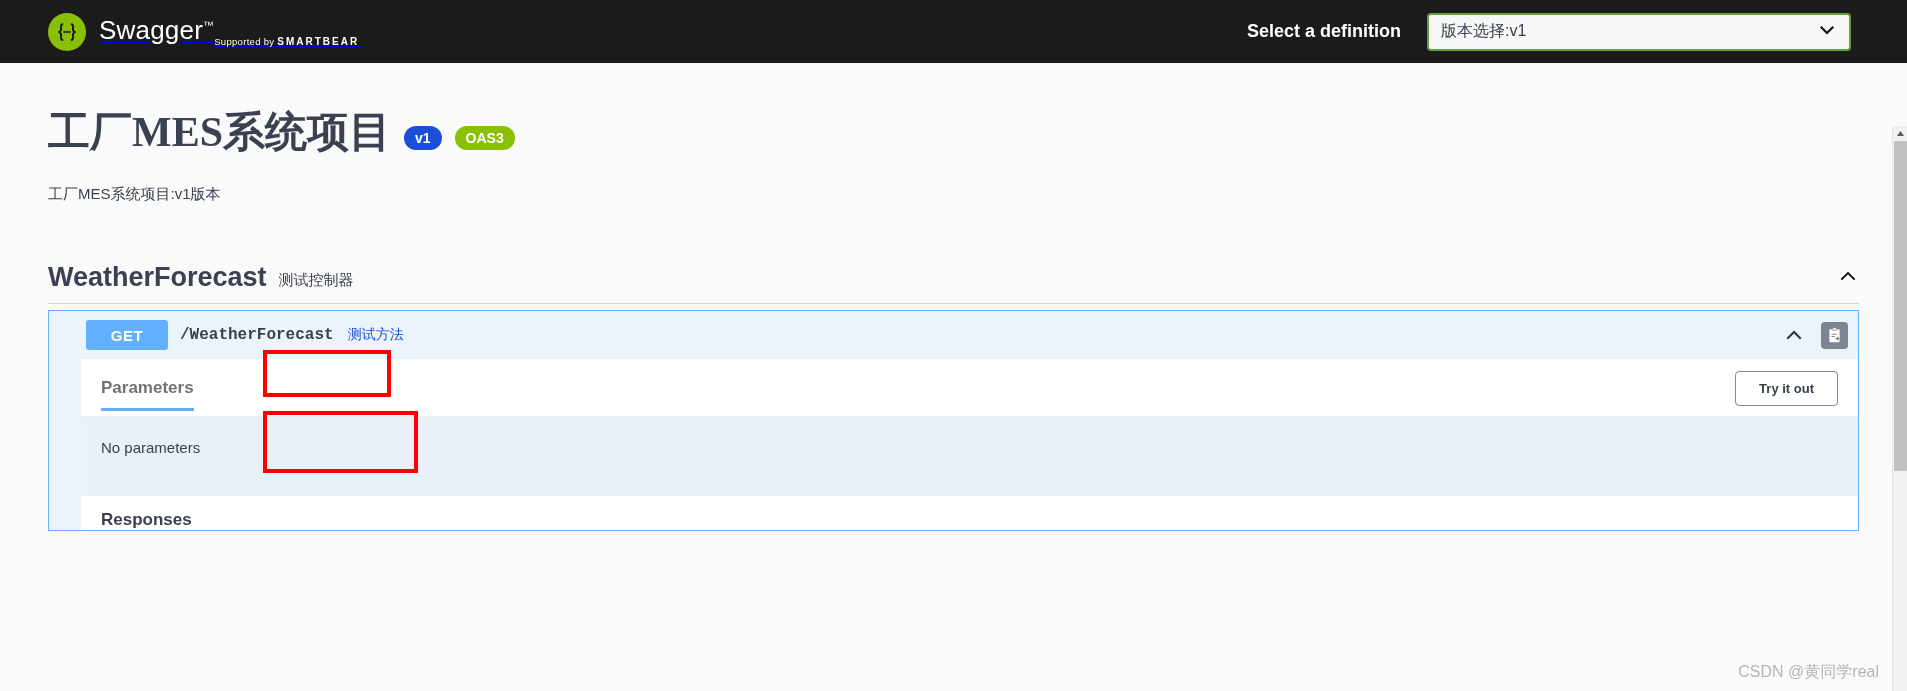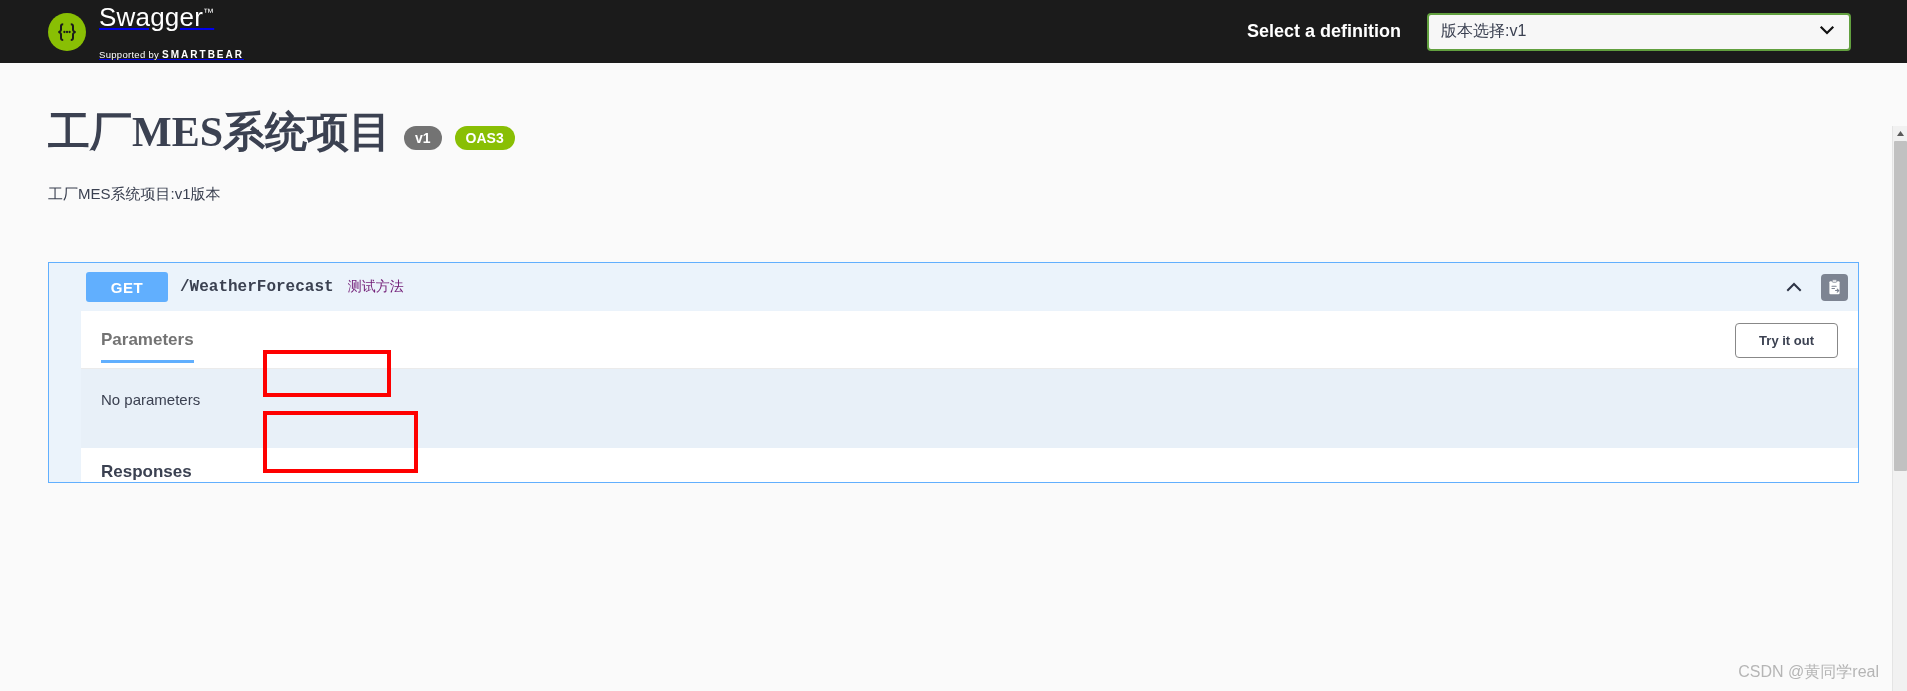--- a/index.html
+++ b/index.html
@@ -21,21 +21,21 @@
     position: relative;
   }
   .logo-wrap { display: flex; align-items: center; gap: 13px; }
   .logo-circle {
     width: 38px; height: 38px; border-radius: 50%;
     background: #89bf04;
     display: flex; align-items: center; justify-content: center;
     flex: 0 0 auto;
   }
   .logo-circle svg { display:block; }
-  .logo-text { display: flex; flex-direction: column; line-height: 1; }
+  .logo-text { display: flex; flex-direction: row; line-height: 1; }
   .logo-name {
     color: #fff; font-size: 26px; font-weight: 400;
     letter-spacing: .2px;
   }
   .logo-name .tm { font-size: 11px; vertical-align: super; }
   .logo-sub {
     color: #fff; font-size: 9.5px; margin-top: 20px;
     letter-spacing: .3px;
   }
   .logo-sub .brand { font-weight: 700; letter-spacing: 2px; font-size: 10px; }
@@ -80,21 +80,21 @@
     line-height: 1.1; margin: 0;
     font-family: Liberation Serif, serif;
   }
   .badge {
     display: inline-flex; align-items: center; justify-content: center;
     height: 24px; padding: 0 11px;
     border-radius: 57px;
     color: #fff; font-size: 14px; font-weight: 700;
     position: relative; top: 6px;
   }
-  .badge-version { background: #737373; }
+  .badge-version { background: #1d4ed8; }
   .badge-oas { background: #89bf04; }
 
   .spec-link {
     display: block;
     margin-top: 7px;
     color: #4a90e2; font-size: 14px;
     text-decoration: none;
   }
 
   .api-desc {
@@ -144,21 +144,21 @@
     border-radius: 3px;
     display: flex; align-items: center; justify-content: center;
     flex: 0 0 auto;
   }
   .op-path {
     font-family: "Liberation Mono", "DejaVu Sans Mono", monospace;
     font-size: 16px; font-weight: 700; color: #3b4151;
     padding-left: 12px;
   }
   .op-summary {
-    font-size: 14px; color: #701a75;
+    font-size: 14px; color: #1d4ed8;
     padding-left: 14px;
   }
   .op-right { margin-left: auto; display: flex; align-items: center; gap: 9px; }
   .op-chevron {
     width: 36px; height: 30px;
     display: flex; align-items: center; justify-content: center;
   }
   .copy-btn {
     width: 27px; height: 27px;
     background: #7d8492;
@@ -286,20 +286,29 @@
       <div class="title-row">
         <h1 class="api-title">工厂MES系统项目</h1>
         <span class="badge badge-version">v1</span>
         <span class="badge badge-oas">OAS3</span>
       </div>
       <div class="api-desc">工厂MES系统项目:v1版本</div>
     </div>
 
     <div class="tag-block">
 
+      <div class="tag-header">
+        <span class="tag-name">WeatherForecast</span>
+        <span class="tag-desc">测试控制器</span>
+        <span class="tag-chevron">
+          <svg width="22" height="22" viewBox="0 0 22 22" aria-hidden="true">
+            <path d="M5 14 L11 8 L17 14" fill="none" stroke="#111" stroke-width="1.9" stroke-linecap="square"></path>
+          </svg>
+        </span>
+      </div>
 
       <div class="opblock">
 
         <div class="opblock-summary">
           <span class="http-method">GET</span>
           <span class="op-path">/WeatherForecast</span>
           <span class="op-summary">测试方法</span>
           <span class="op-right">
             <span class="op-chevron">
               <svg width="22" height="22" viewBox="0 0 22 22" aria-hidden="true">

